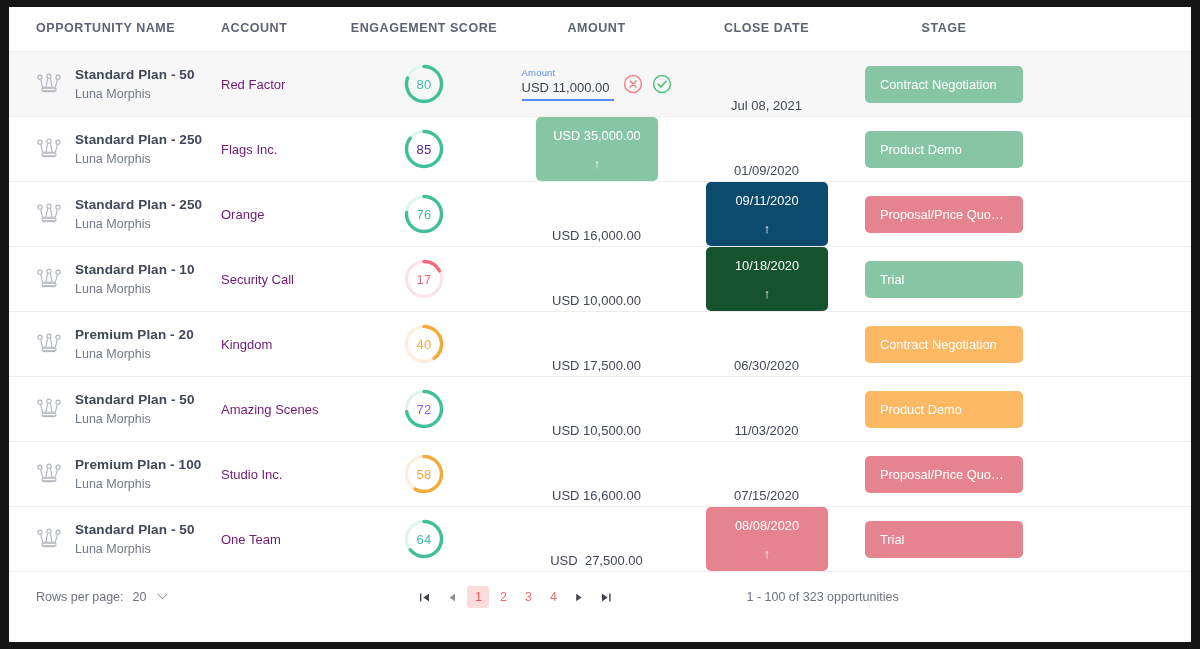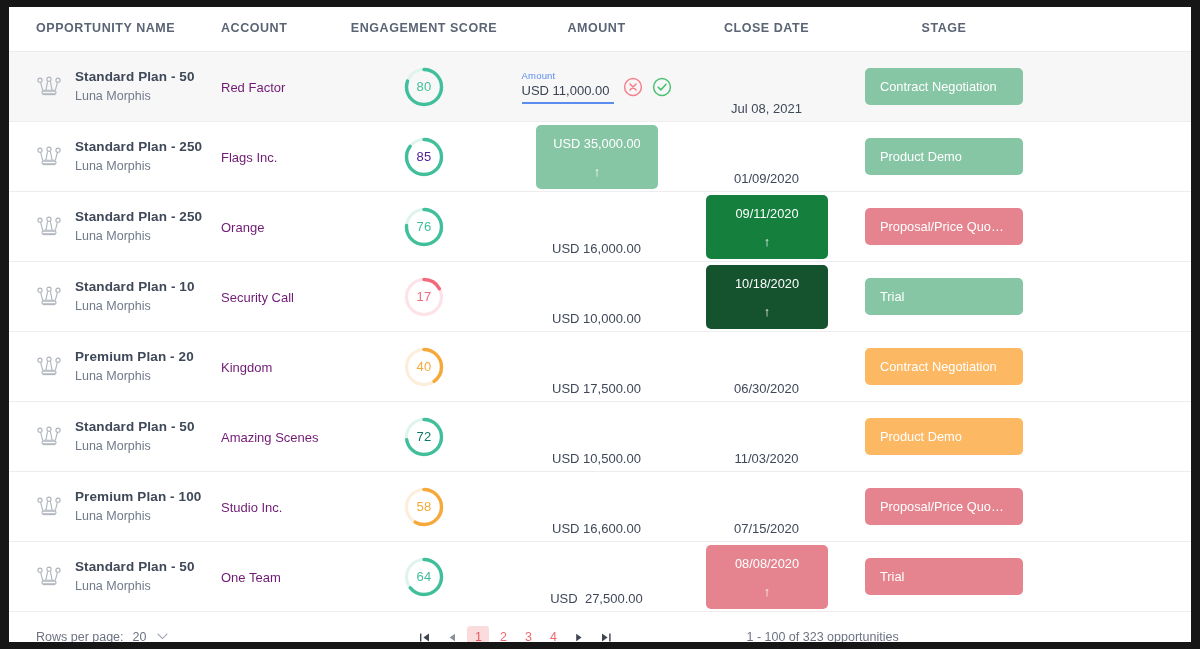--- a/index.html
+++ b/index.html
@@ -91,21 +91,21 @@
     border: none; border-bottom: 2px solid #5b8def;
     background: transparent; outline: none;
     width: 92px; padding: 1px 0 4px 0;
   }
   .icobtn { width: 20px; height: 20px; display: inline-block; }
 
   
   .badge {
     display: block;
     width: 158px;
-    margin: 16px auto;
+    margin: 8px auto;
     padding: 11px 0 11px 15px;
     border-radius: 5px;
     color: #ffffff;
     font-size: 12.8px;
     text-align: left;
     overflow: hidden; white-space: nowrap; text-overflow: ellipsis;
   }
 
   
   .footer {
@@ -261,21 +261,21 @@
                   <circle cx="21" cy="21" r="17.5" fill="none" stroke="#41bf9a" stroke-width="3.4" stroke-linecap="round" stroke-dasharray="83.57 26.39"></circle>
                 </svg>
                 <span class="val" style="color:#41bf9a">76</span>
               </div>
             </div>
           </td>
           <td>
             <div class="plain">USD 16,000.00</div>
           </td>
           <td>
-            <div class="cellcenter"><span class="chip" style="background:#15803d"><span>09/11/2020</span><span class="arrow">↑</span></span></div>
+            <div class="cellcenter"><span class="chip" style="background:#0c4a6e"><span>09/11/2020</span><span class="arrow">↑</span></span></div>
           </td>
           <td>
             <span class="badge" style="background:#e5848f">Proposal/Price Quo…</span>
           </td>
           <td></td>
         </tr>
         <tr>
           <td>
             <div class="namecell">
               <span class="crown"><svg viewBox="0 0 26 22" width="26" height="22">
@@ -364,21 +364,21 @@
             </div>
           </td>
           <td><span class="acct">Amazing Scenes</span></td>
           <td>
             <div class="ringwrap">
               <div class="ring">
                 <svg width="42" height="42" viewBox="0 0 42 42">
                   <circle cx="21" cy="21" r="17.5" fill="none" stroke="#dff4ec" stroke-width="3.2"></circle>
                   <circle cx="21" cy="21" r="17.5" fill="none" stroke="#41bf9a" stroke-width="3.4" stroke-linecap="round" stroke-dasharray="79.17 30.79"></circle>
                 </svg>
-                <span class="val" style="color:#0f766e">72</span>
+                <span class="val" style="color:#8b5cf6">72</span>
               </div>
             </div>
           </td>
           <td>
             <div class="plain">USD 10,500.00</div>
           </td>
           <td>
             <div class="plain">11/03/2020</div>
           </td>
           <td>

